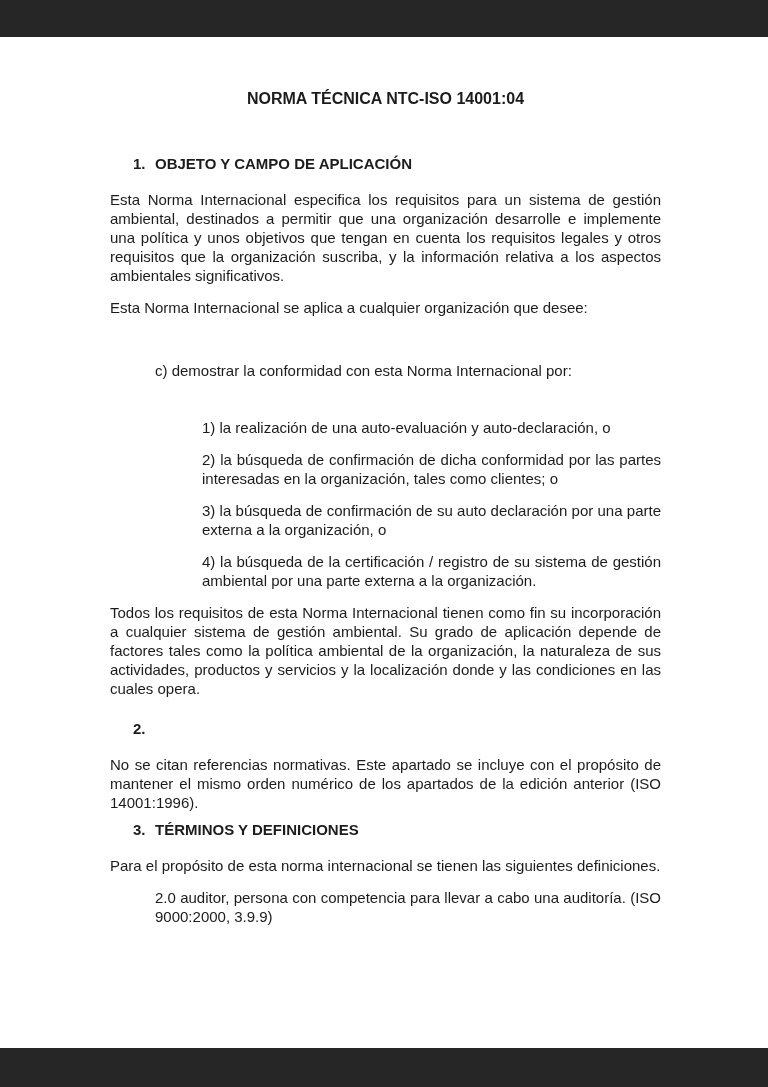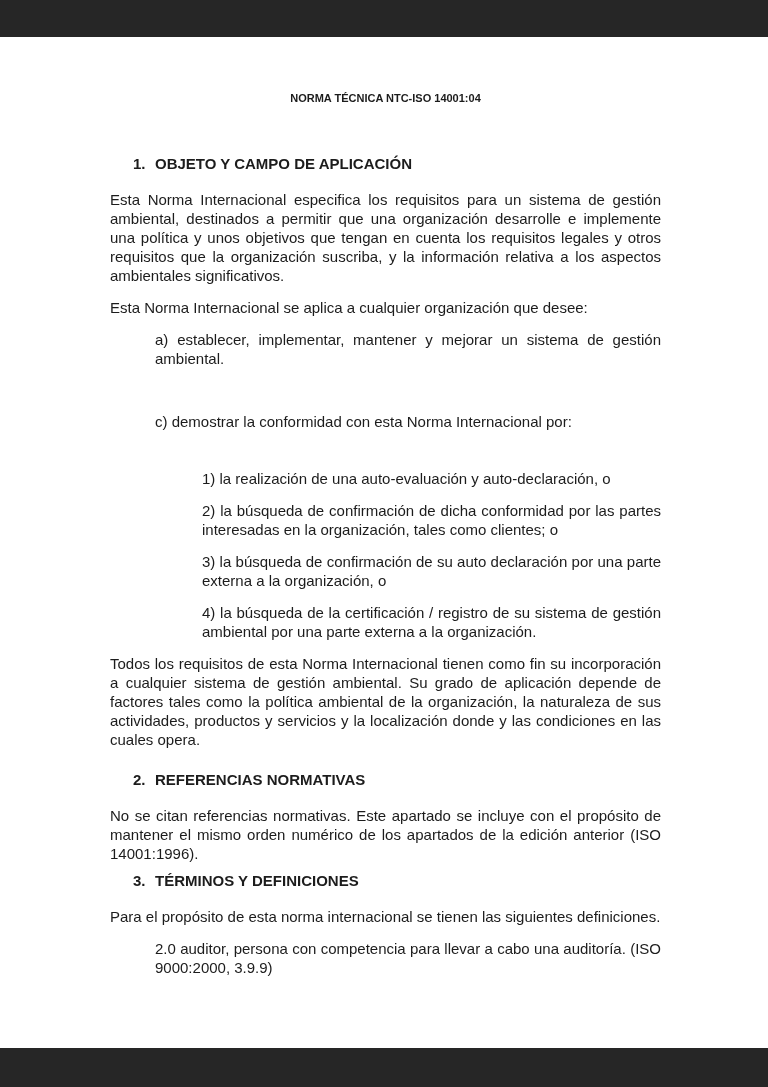--- a/index.html
+++ b/index.html
@@ -17,21 +17,21 @@
   .page {
     flex: 1 1 auto;
     background: #ffffff;
     padding: 52px 107px 0 110px;
     font-size: 15px;
     line-height: 19px;
   }
   .title {
     text-align: center;
     font-weight: bold;
-    font-size: 11px;
+    font-size: 16px;
     margin-bottom: 46px;
   }
   .heading {
     font-weight: bold;
     display: flex;
     margin-left: 23px;
     margin-bottom: 17px;
   }
   .heading .num { flex: 0 0 22px; }
   .para {
@@ -57,33 +57,31 @@
 
     <div class="heading">
       <span class="num">1.</span>
       <span>OBJETO Y CAMPO DE APLICACIÓN</span>
     </div>
 
     <p class="para">Esta Norma Internacional especifica los requisitos para un sistema de gestión ambiental, destinados a permitir que una organización desarrolle e implemente una política y unos objetivos que tengan en cuenta los requisitos legales y otros requisitos que la organización suscriba, y la información relativa a los aspectos ambientales significativos.</p>
 
     <p class="para">Esta Norma Internacional se aplica a cualquier organización que desee:</p>
 
-    <p class="para indent-1">a) establecer, implementar, mantener y mejorar un sistema de gestión ambiental.</p>
     <p class="para indent-1 gap-after-c">c) demostrar la conformidad con esta Norma Internacional por:</p>
 
     <p class="para indent-2">1) la realización de una auto-evaluación y auto-declaración, o</p>
     <p class="para indent-2">2) la búsqueda de confirmación de dicha conformidad por las partes interesadas en la organización, tales como clientes; o</p>
     <p class="para indent-2">3) la búsqueda de confirmación de su auto declaración por una parte externa a la organización, o</p>
     <p class="para indent-2">4) la búsqueda de la certificación / registro de su sistema de gestión ambiental por una parte externa a la organización.</p>
 
     <p class="para">Todos los requisitos de esta Norma Internacional tienen como fin su incorporación a cualquier sistema de gestión ambiental. Su grado de aplicación depende de factores tales como la política ambiental de la organización, la naturaleza de sus actividades, productos y servicios y la localización donde y las condiciones en las cuales opera.</p>
 
     <div class="heading gap-before-s2">
       <span class="num">2.</span>
-      <span>REFERENCIAS NORMATIVAS</span>
     </div>
 
     <p class="para mb-single">No se citan referencias normativas. Este apartado se incluye con el propósito de mantener el mismo orden numérico de los apartados de la edición anterior (ISO 14001:1996).</p>
 
     <div class="heading">
       <span class="num">3.</span>
       <span>TÉRMINOS Y DEFINICIONES</span>
     </div>
 
     <p class="para">Para el propósito de esta norma internacional se tienen las siguientes definiciones.</p>

